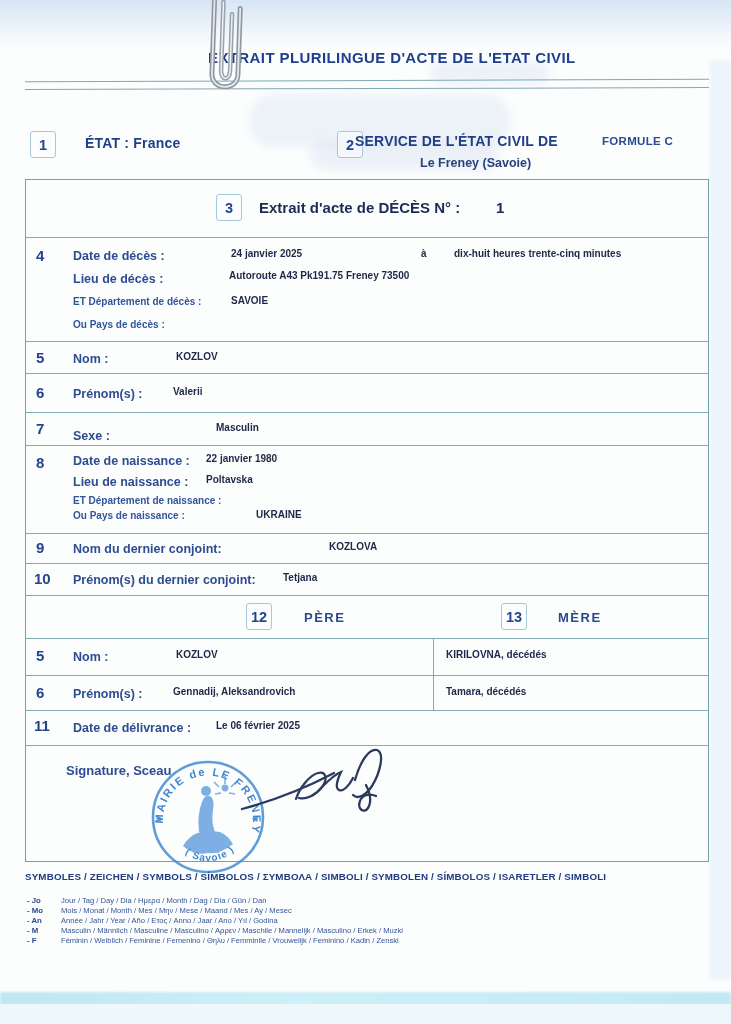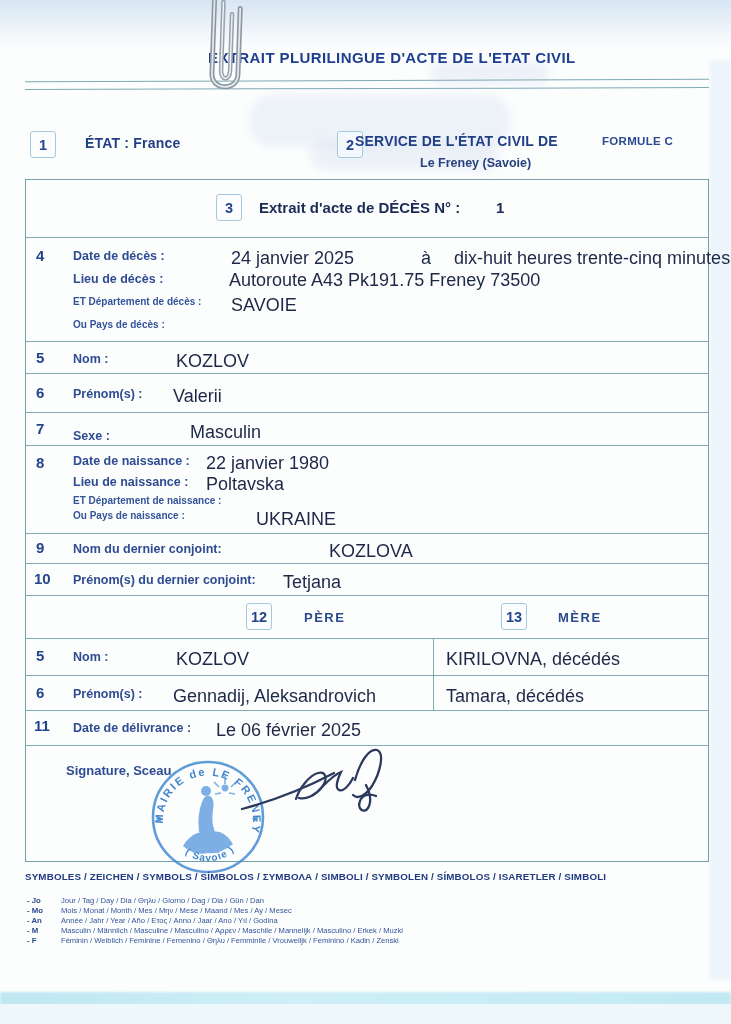--- a/index.html
+++ b/index.html
@@ -31,21 +31,21 @@
   .hdr-bold{position:absolute;font-size:14px;font-weight:bold;color:#203f85;white-space:nowrap;letter-spacing:.2px;}
   .hdr-sub{position:absolute;font-size:12.5px;font-weight:600;color:#27427e;white-space:nowrap;}
 
   .doc-table{position:absolute;left:25px;top:179px;width:682px;height:681px;
     border:1px solid rgba(100,150,162,0.9);box-sizing:content-box;}
   .row{position:absolute;left:0;width:682px;border-bottom:1px solid rgba(100,150,162,0.8);}
   .row.last{border-bottom:none;}
   .num{position:absolute;font-weight:bold;font-size:15px;color:#24458c;}
   .lbl{position:absolute;font-size:12.5px;font-weight:600;color:#2e4c92;white-space:nowrap;}
   .lbl-sm{position:absolute;font-size:10px;font-weight:600;color:#33549b;white-space:nowrap;}
-  .val{position:absolute;font-size:18px;font-weight:normal;color:#1d2747;white-space:nowrap;}
+  .val{position:absolute;font-size:10px;font-weight:bold;color:#1d2747;white-space:nowrap;}
   .act-title{position:absolute;font-size:15px;font-weight:bold;color:#1c2b55;white-space:nowrap;}
   .pm-label{position:absolute;font-size:13px;font-weight:bold;color:#2a4a8f;letter-spacing:1.5px;}
   .vdivider{position:absolute;width:1px;background:rgba(100,150,162,0.8);}
 
   .sym-title{position:absolute;left:25px;top:871px;font-size:9.8px;font-weight:bold;
     color:#1f3a80;letter-spacing:.15px;white-space:nowrap;}
   .legend{position:absolute;left:27px;top:896px;}
   .legend-row{display:flex;height:10px;line-height:10px;}
   .legend-code{width:34px;font-size:7.8px;font-weight:bold;color:#2b4a90;}
   .legend-text{font-size:7.6px;color:#33549b;white-space:nowrap;}
@@ -117,21 +117,21 @@
 
     <div class="row" style="top:194px;height:38px;">
       <span class="num" style="left:10px;top:10px;">6</span>
       <span class="lbl" style="left:47px;top:13px;">Prénom(s) :</span>
       <span class="val" style="left:147px;top:12px;">Valerii</span>
     </div>
 
     <div class="row" style="top:233px;height:32px;">
       <span class="num" style="left:10px;top:7px;">7</span>
       <span class="lbl" style="left:47px;top:16px;">Sexe :</span>
-      <span class="val" style="left:128px;top:9px;padding-left:36px;">Masculin</span>
+      <span class="val" style="left:154px;top:9px;padding-left:36px;">Masculin</span>
     </div>
 
     <div class="row" style="top:266px;height:87px;">
       <span class="num" style="left:10px;top:8px;">8</span>
       <span class="lbl" style="left:47px;top:8px;">Date de naissance :</span>
       <span class="val" style="left:180px;top:7px;">22 janvier 1980</span>
       <span class="lbl" style="left:47px;top:29px;">Lieu de naissance :</span>
       <span class="val" style="left:180px;top:28px;">Poltavska</span>
       <span class="lbl-sm" style="left:47px;top:49px;">ET Département de naissance :</span>
       <span class="val" style="left:210px;top:48px;"></span>
@@ -221,21 +221,21 @@
       <path d="M84 42 C90 36 97 29 103 27 C99 35 97 43 101 45 C105 47 111 41 115 33"></path>
       <path d="M117 35 C122 17 131 3 139 5 C147 8 142 28 134 41 C128 50 120 55 115 50"></path>
       <path d="M128 40 C132 47 134 57 130 63 C126 69 119 64 122 56 C124 50 131 48 138 51"></path>
     </g>
   </svg>
 
   <div class="sym-title">SYMBOLES / ZEICHEN / SYMBOLS / SÍMBOLOS / ΣΥΜΒΟΛΑ / SIMBOLI / SYMBOLEN / SÍMBOLOS / ISARETLER / SIMBOLI</div>
   <div class="legend">
     <div class="legend-row">
       <span class="legend-code">- Jo</span>
-      <span class="legend-text">Jour / Tag / Day / Dia / Θηλυ / Giorno / Dag / Dia / Gün / Dan</span>
+      <span class="legend-text">Jour / Tag / Day / Dia / Ημερα / Month / Dag / Dia / Gün / Dan</span>
     </div>
     <div class="legend-row">
       <span class="legend-code">- Mo</span>
       <span class="legend-text">Mois / Monat / Month / Mes / Μην / Mese / Maand / Mes / Ay / Mesec</span>
     </div>
     <div class="legend-row">
       <span class="legend-code">- An</span>
       <span class="legend-text">Année / Jahr / Year / Año / Ετος / Anno / Jaar / Ano / Yıl / Godina</span>
     </div>
     <div class="legend-row">

